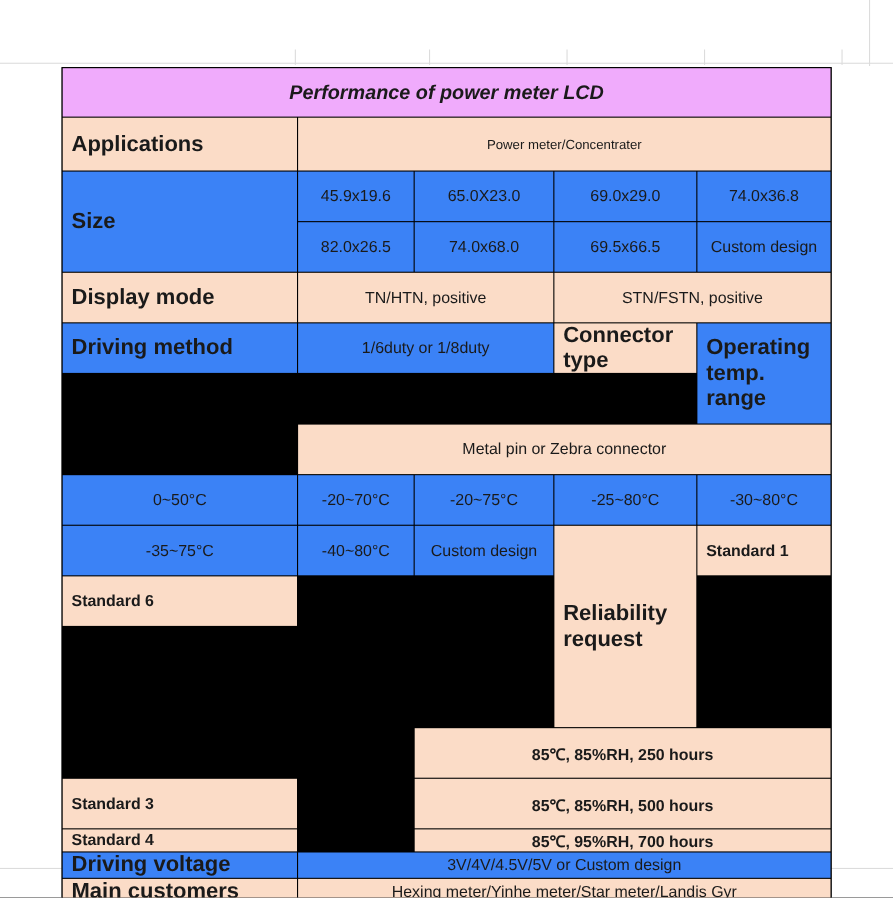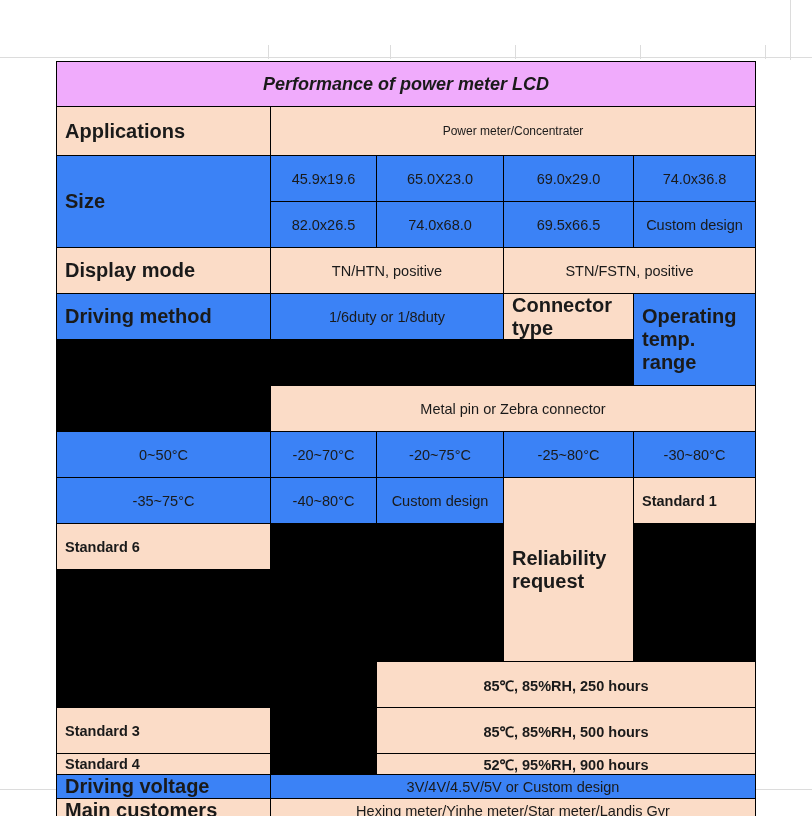--- a/index.html
+++ b/index.html
@@ -87,21 +87,21 @@
   <div class="cell green val">-40~80°C</div>
   <div class="cell green val">Custom design</div>
 
   <div class="cell peach lab rspan4">Reliability request</div>
   <div class="cell peach std">Standard 1</div>
   <div class="cell peach std">Standard 6</div>
   <div class="cell peach valb" style="grid-column:3/-1;">85℃, 85%RH, 250 hours</div>
   <div class="cell peach std">Standard 3</div>
   <div class="cell peach valb" style="grid-column:3/-1;">85℃, 85%RH, 500 hours</div>
   <div class="cell peach std">Standard 4</div>
-  <div class="cell peach valb" style="grid-column:3/-1;">52℃, 95%RH, 900 hours</div>
+  <div class="cell peach valb" style="grid-column:3/-1;">85℃, 95%RH, 700 hours</div>
 
   <div class="cell green lab">Driving voltage</div>
   <div class="cell green val span3c">3V/4V/4.5V/5V or Custom design</div>
 
   <div class="cell peach lab">Main customers</div>
   <div class="cell peach val span3c">Hexing meter/Yinhe meter/Star meter/Landis Gyr</div>
 
 </div>
 
 </body></html>

